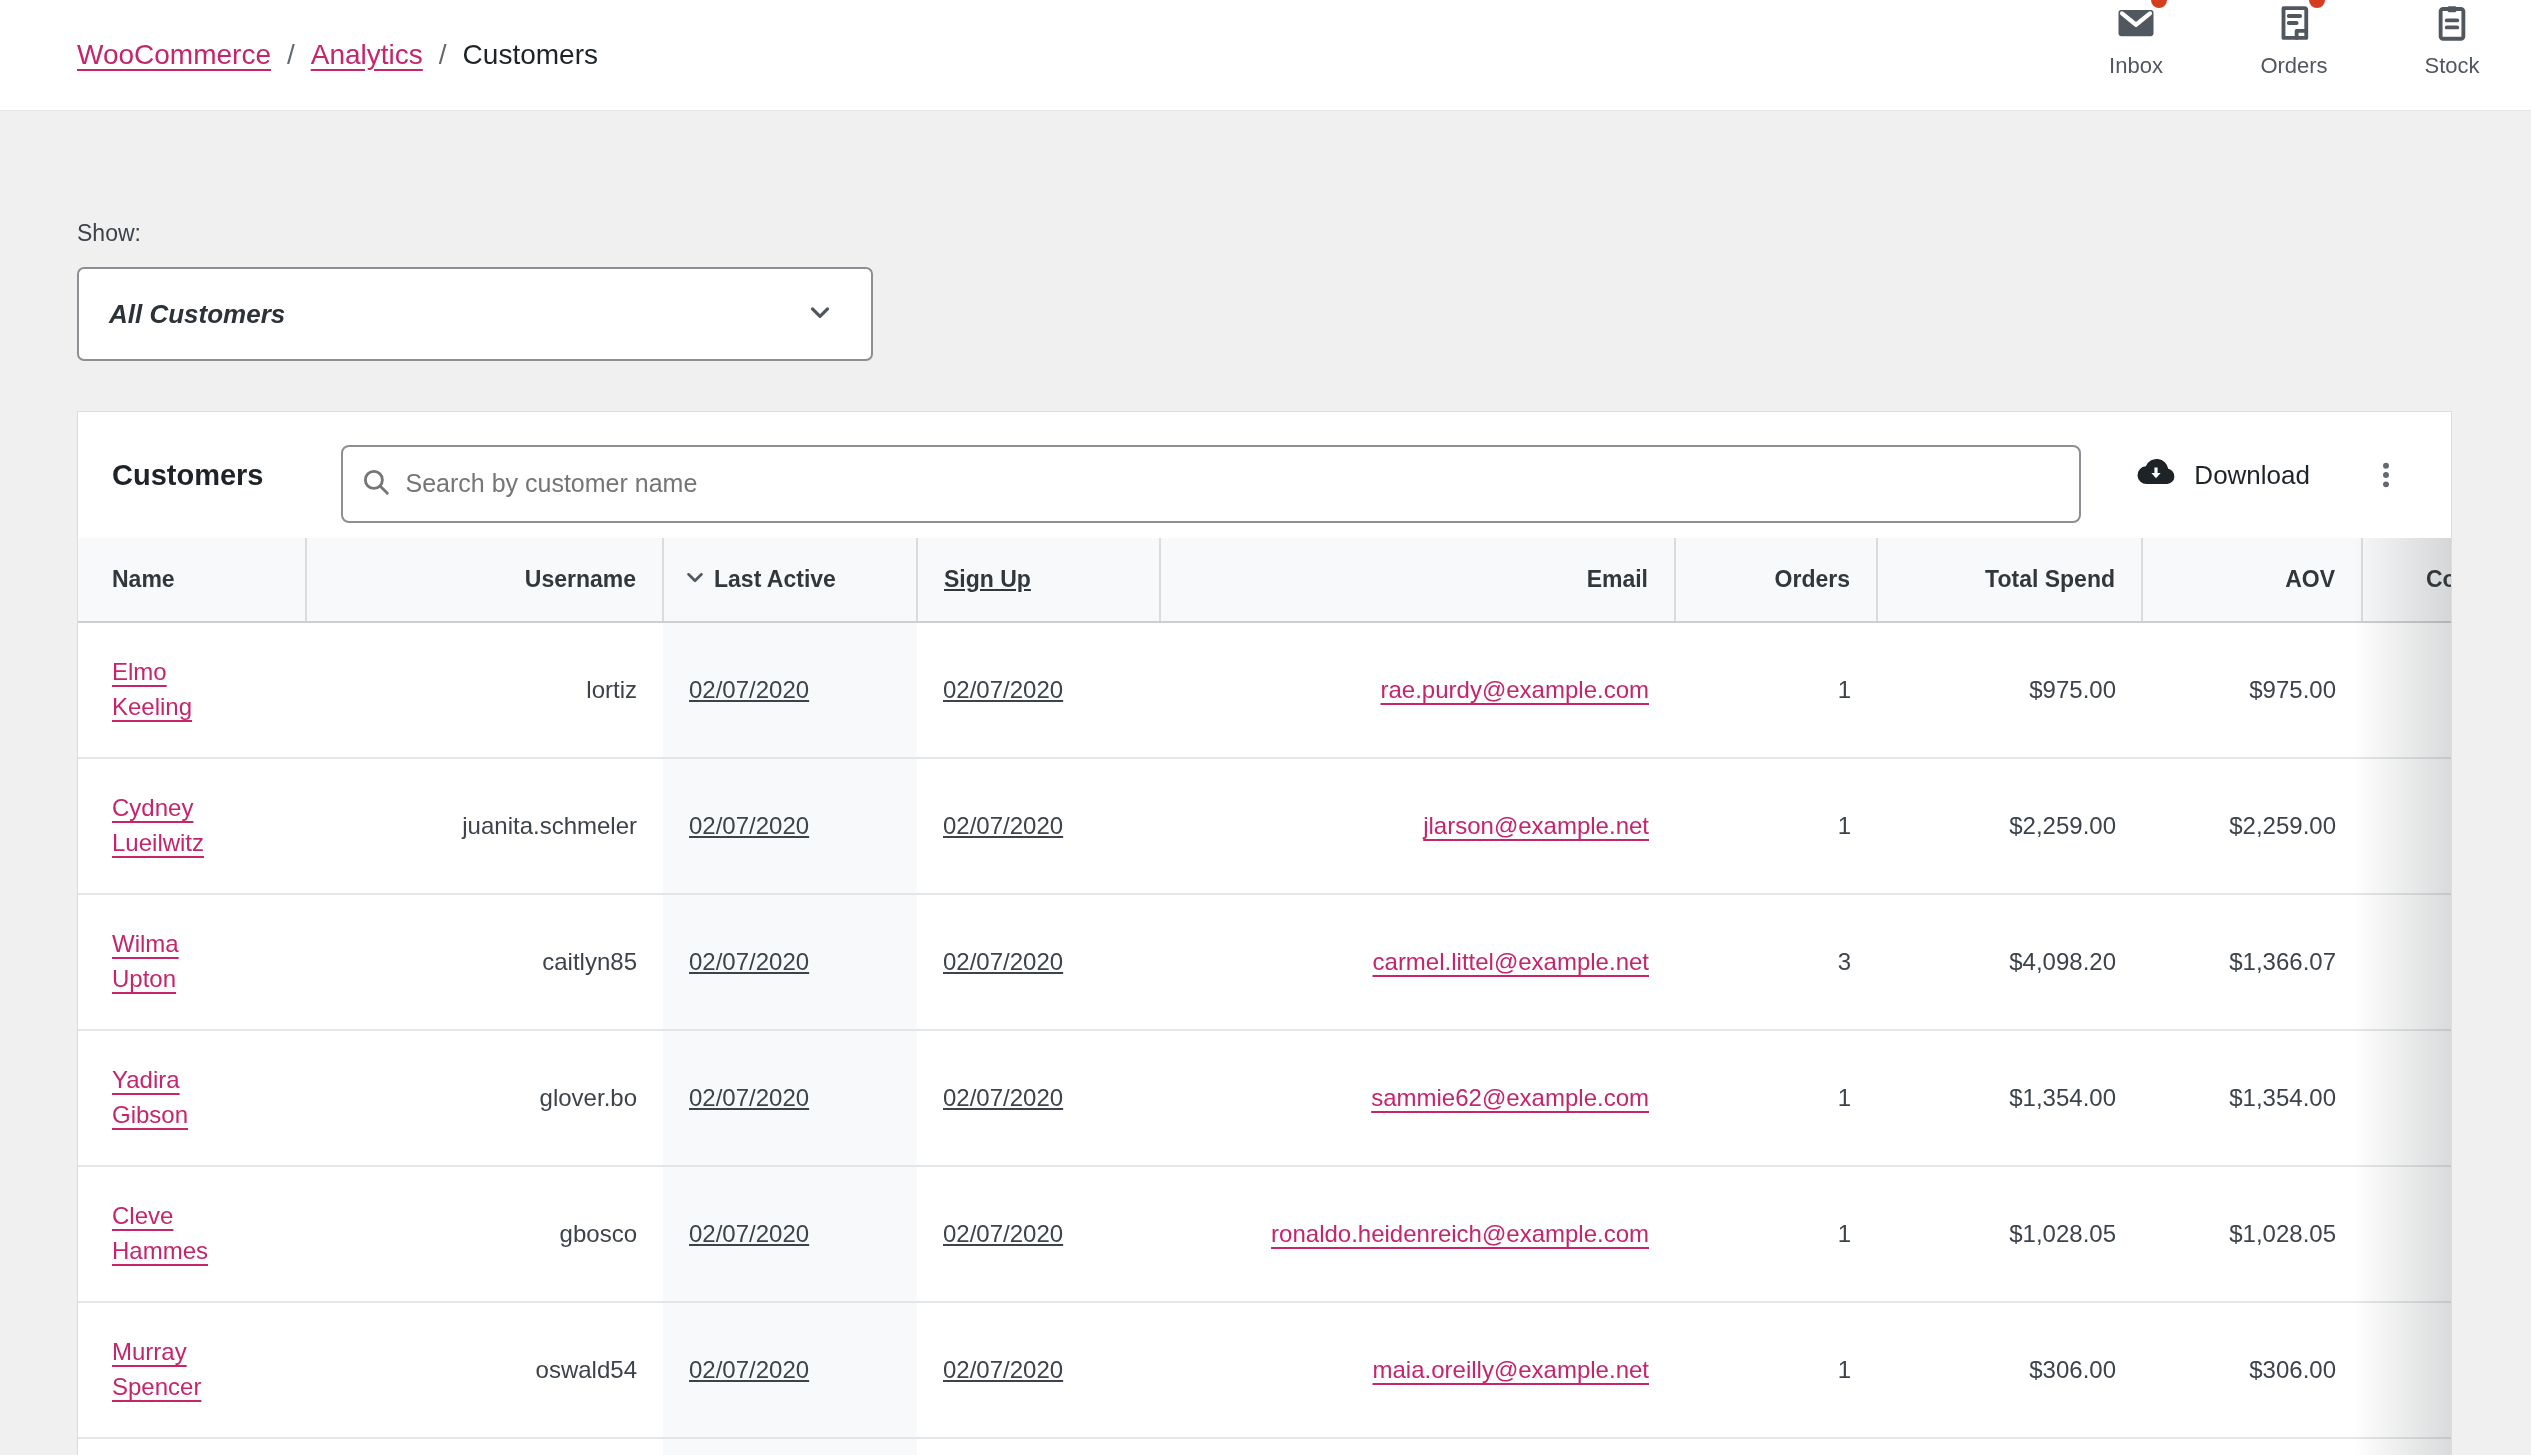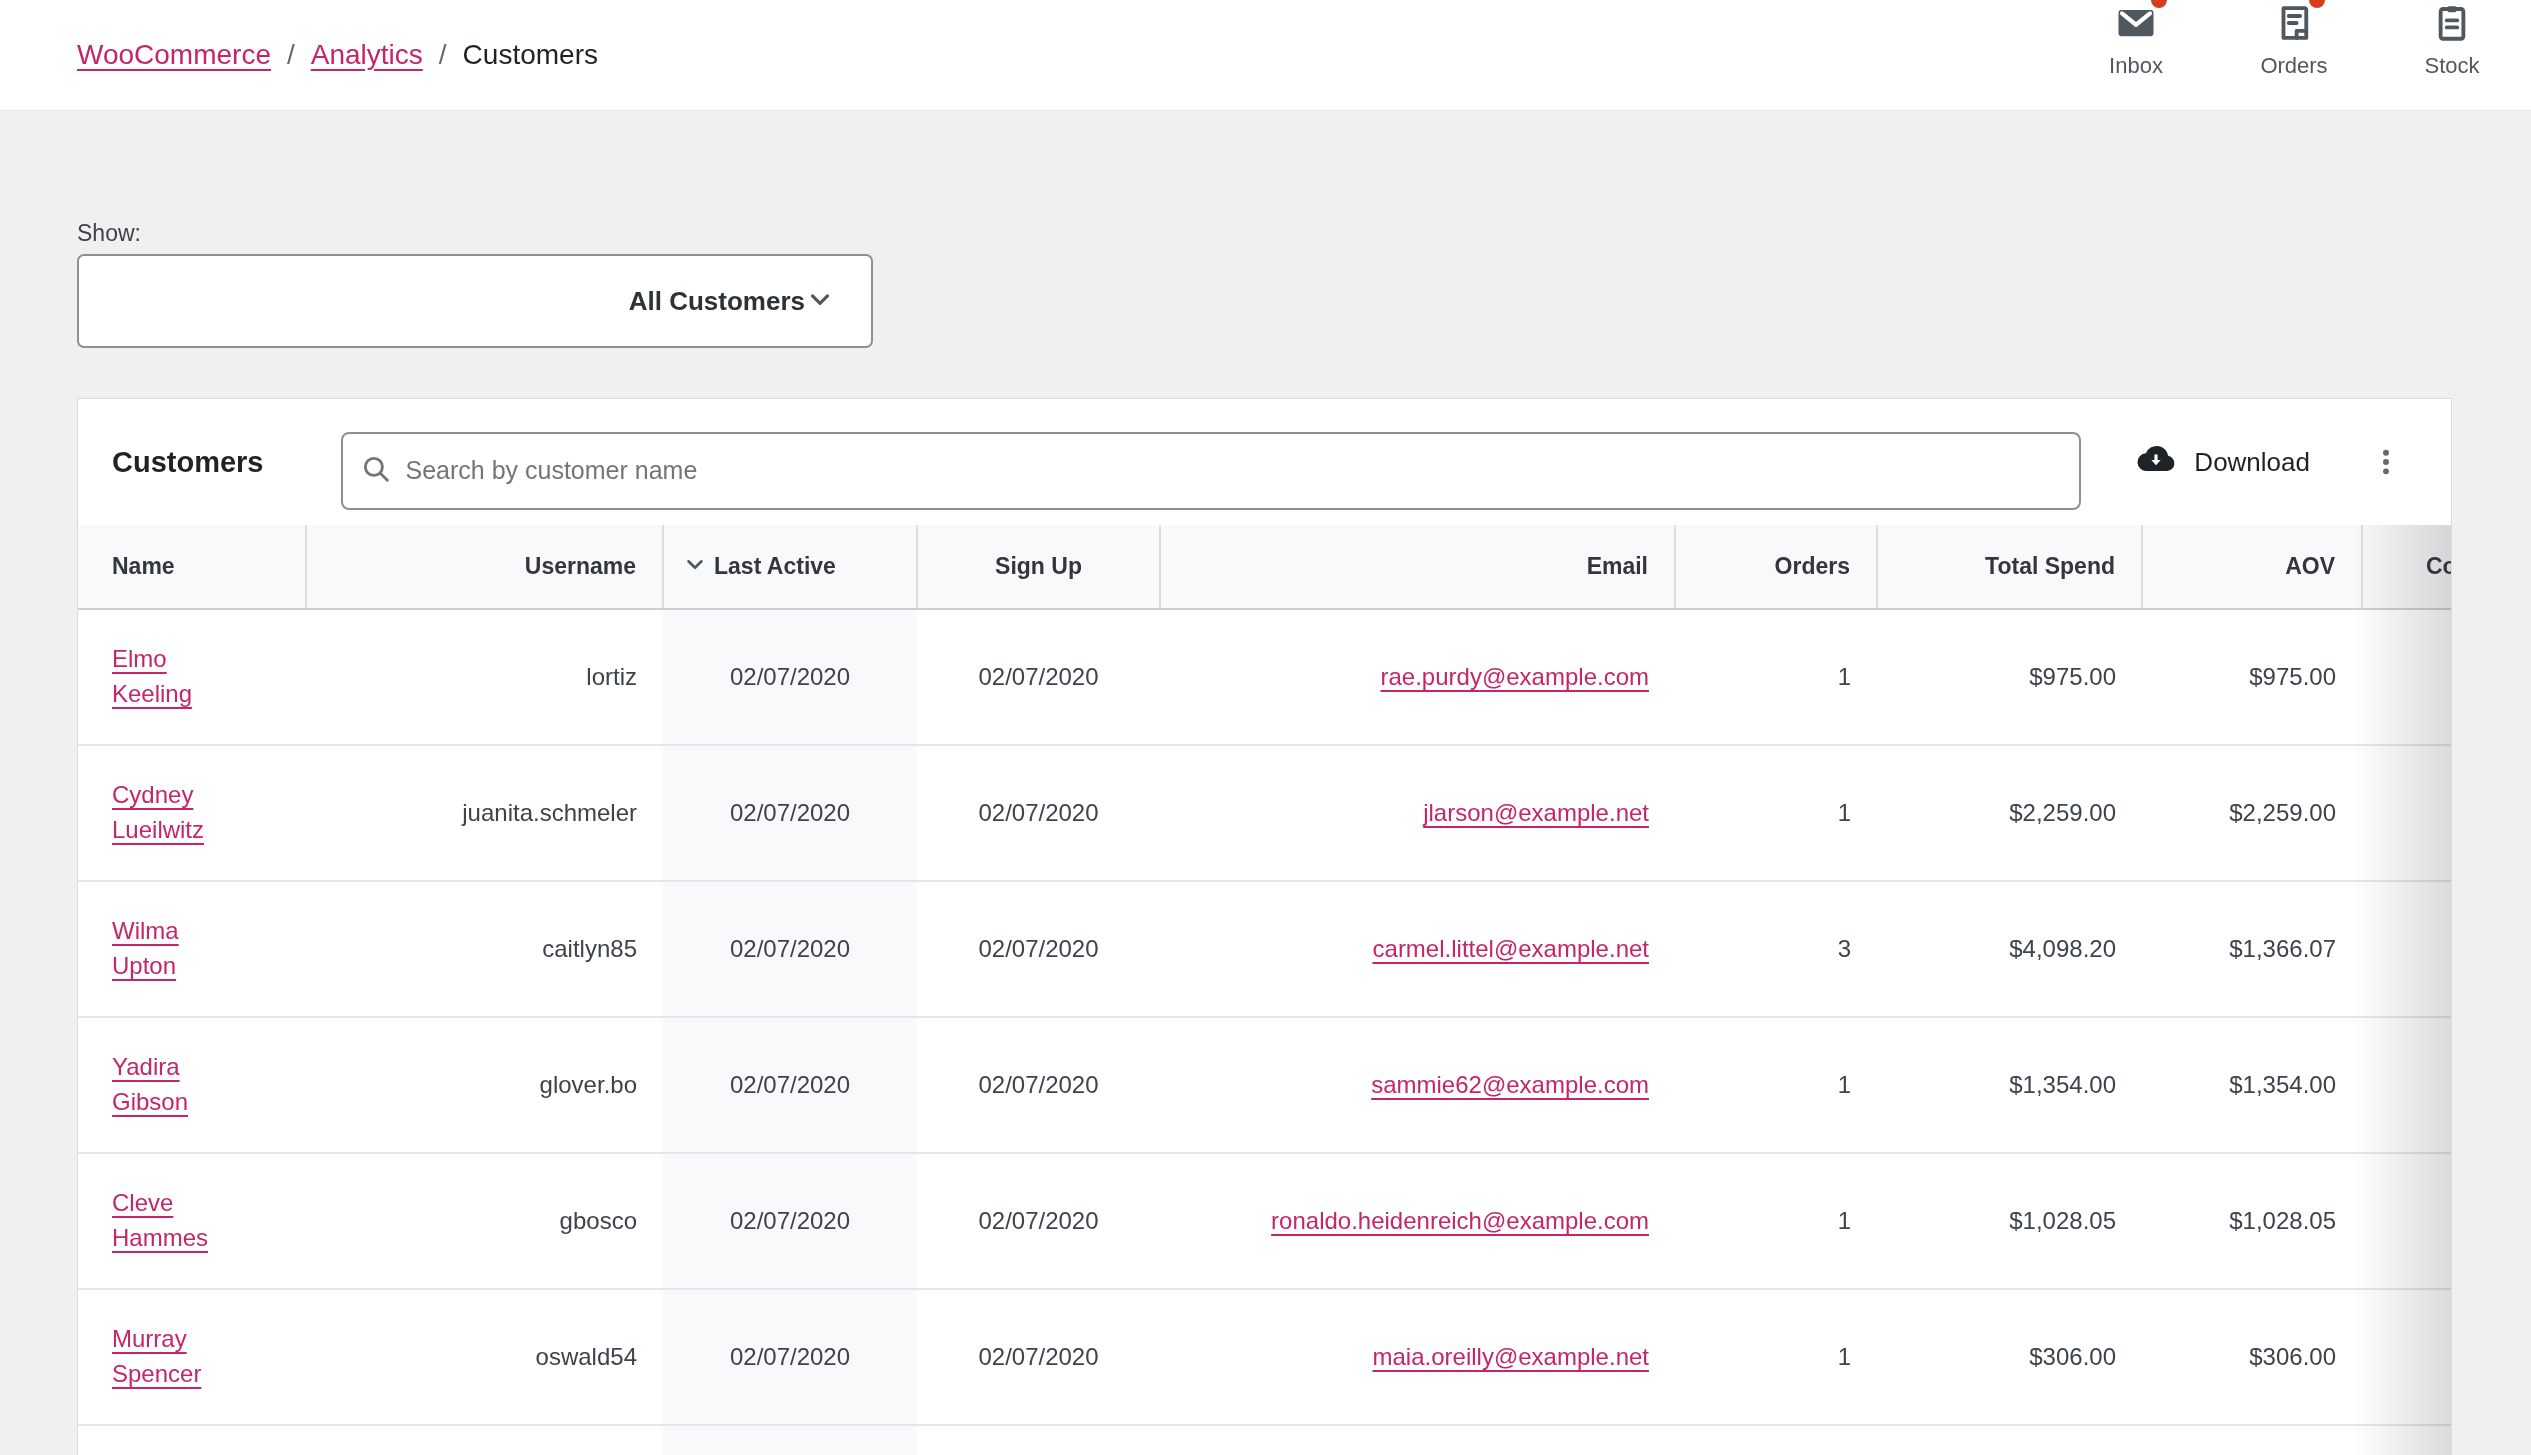--- a/index.html
+++ b/index.html
@@ -25,24 +25,24 @@
   .topbar-item { width:158px; display:flex; flex-direction:column; align-items:center; cursor:pointer; }
   .iconwrap { position:relative; height:46px; display:flex; align-items:center; }
   .iconwrap svg { display:block; }
   .badge-dot { position:absolute; top:-8px; right:-10px; width:16px; height:16px; border-radius:50%; background:#d63c1e; }
   .topbar-item .tlabel { font-size:22px; color:#50575e; margin-top:7px; }
 
   
   .show-section { margin-left:77px; padding-top:109px; }
   .show-label { font-size:23px; color:#3c434a; }
   .dropdown {
-    margin-top:7px; width:796px; height:94px; background:#fff;
+    margin-top:20px; width:796px; height:94px; background:#fff;
     border:2px solid #8c8f94; border-radius:7px;
-    display:flex; align-items:center; justify-content:flex-end;
-    padding:0 36px 0 30px; cursor:pointer;
+    display:flex; align-items:center; justify-content:space-between;
+    padding:0 36px 0 30px; cursor:pointer;font-style:italic;
   }
   .dropdown .value { font-size:26px; font-weight:bold; color:#2c3338; }
 
   
   .card {
     margin:50px 0 0 77px; width:2375px; background:#fff;
     border:1px solid #dcdcde; border-bottom:none;
   }
   .card-header { height:126px; display:flex; align-items:center; padding:0 40px 0 34px; }
   .card-title { font-size:29px; font-weight:bold; color:#1d2327; white-space:nowrap; }
@@ -60,21 +60,21 @@
   .table-wrap { position:relative; overflow:hidden; width:2373px; }
   table { border-collapse:collapse; table-layout:fixed; width:2527px; font-size:24px; color:#3c434a; }
   thead th {
     height:84px; background:#f8f9fa; font-size:23px; font-weight:bold; color:#32373c;
     border-bottom:2px solid #ccd0d4; padding:0 26px; cursor:pointer; white-space:nowrap; overflow:hidden;
   }
   thead th + th { border-left:2px solid #dcdcde; }
   tbody td { height:136px; border-bottom:2px solid #e4e5e8; padding:0 26px; overflow:hidden; }
   tbody tr.partial td { height:61px; border-bottom:none; }
   .shaded { background:#f8f9fa; }
-  .al { text-align:left; }  .ar { text-align:right;margin-left:24px; }  .ac { text-align:center; }
+  .al { text-align:left; }  .ar { text-align:right;margin-left:24px; }  .ac { text-align:left;text-decoration:underline; }
   .first-col { padding-left:34px !important; }
   .sorted-th { padding-left:18px !important; }
   .sorted-th .th-inner { display:flex; align-items:center; gap:6px; }
   .country-th { padding-left:63px !important; }
   .link { color:#c4256b; text-decoration:underline; text-underline-offset:5px; }
   .name-link { line-height:1.45; display:inline-block; text-align:left; }
   .scroll-shadow {
     position:absolute; top:0; right:0; bottom:0; width:99px; pointer-events:none;
     background:linear-gradient(to right, rgba(50,55,60,0), rgba(50,55,60,0.18));
   }

